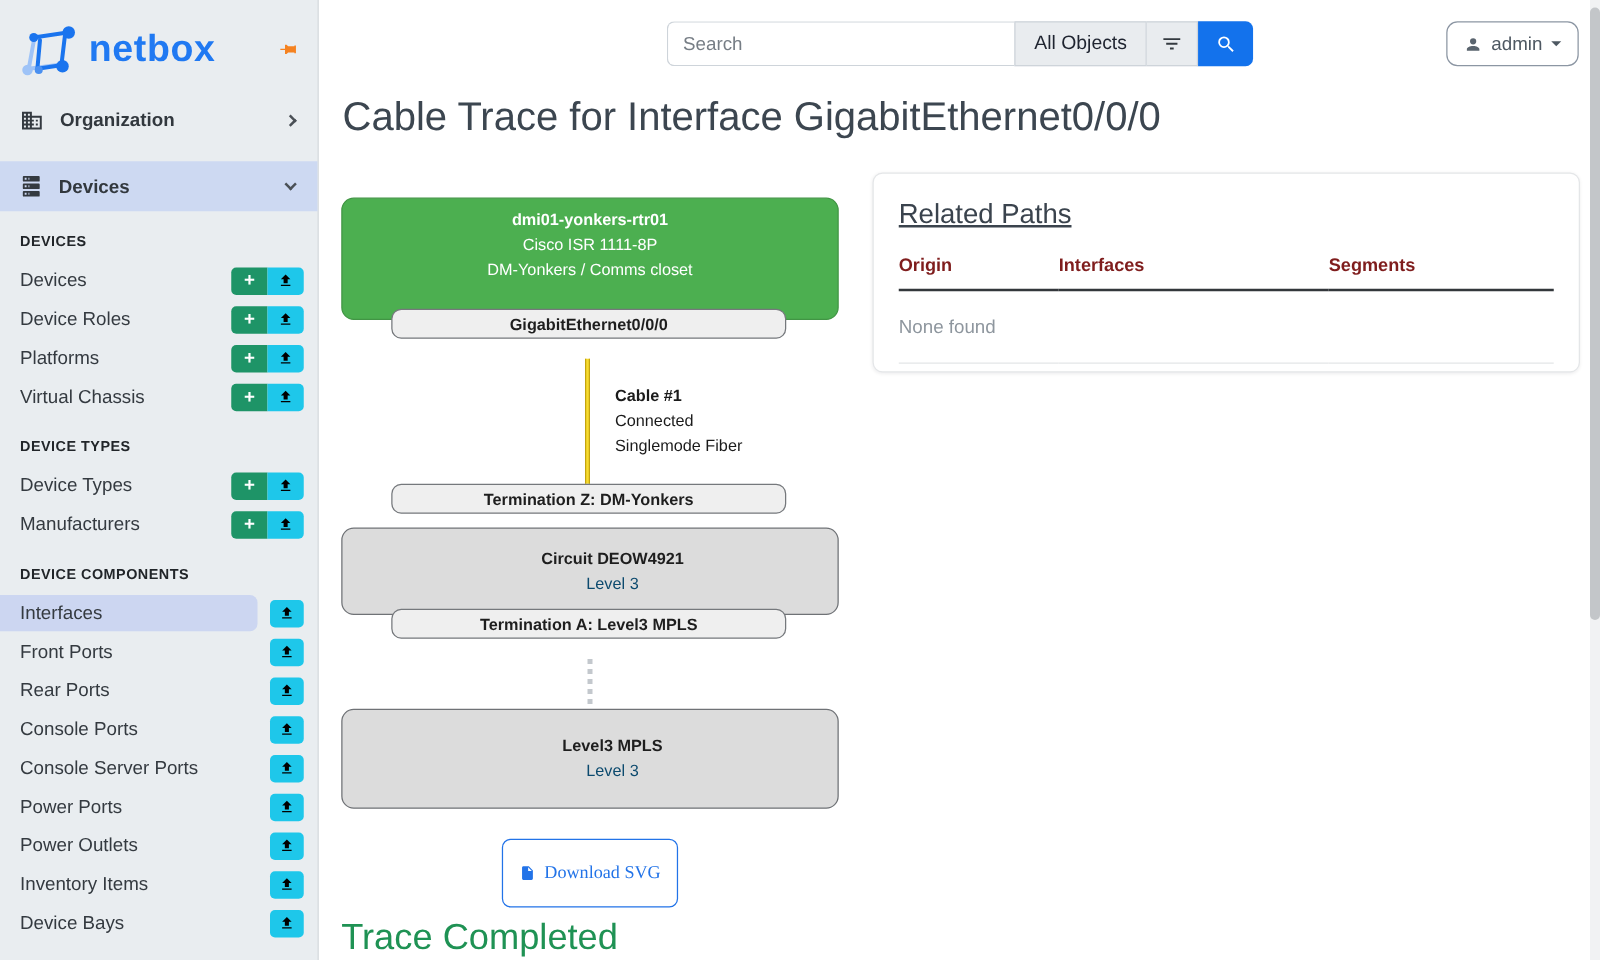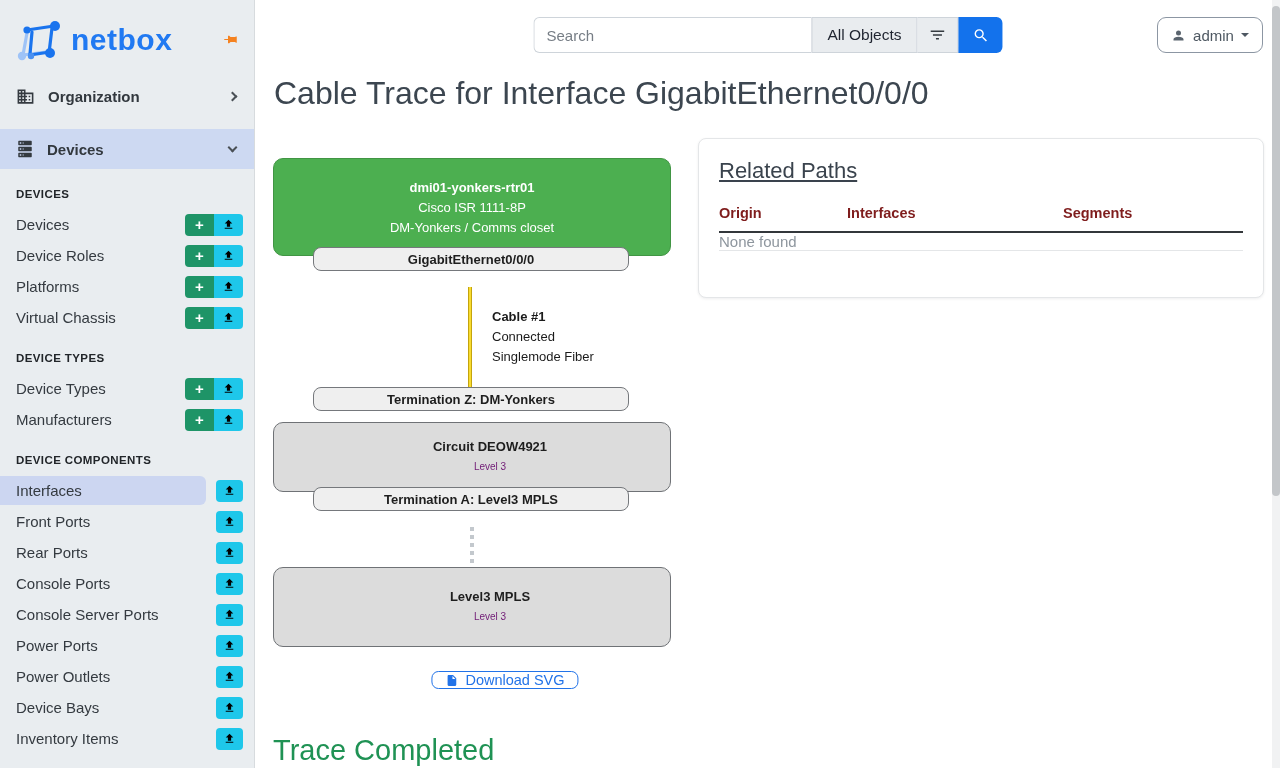--- a/index.html
+++ b/index.html
@@ -54,53 +54,53 @@
     justify-content:center; gap:7px; color:#4e5862; font-size:15px; cursor:pointer; font-family:"Liberation Sans",sans-serif; }
   .caret-down { width:0; height:0; border-left:4px solid transparent; border-right:4px solid transparent; border-top:4px solid #4e5862; }
 
   
   .page-title { margin:21px 0 0 18px; font-size:32px; font-weight:400; color:#3c4650; }
   .content-row { display:flex; align-items:flex-start; padding:0 16px 0 17px; margin-top:26px; }
 
   
   .diagram { position:relative; width:398px; height:612px; margin-top:20px; flex:none; }
   .node-device { position:absolute; top:0; left:0; right:0; height:98px; background:#4caf50;
-    border:1px solid #419544; border-radius:10px; color:#fff; text-align:center; padding-top:19px; z-index:1; }
+    border:1px solid #419544; border-radius:10px; color:#fff; text-align:center; padding-top:7px; z-index:1; }
   .node-device .ln { line-height:20px; font-size:13px; }
   .node-device .ln.b { font-weight:700; }
   .tbox { position:absolute; left:40px; width:316px; height:24px; background:#efefef; border:1px solid #75787c;
     border-radius:8px; display:flex; align-items:center; justify-content:center; font-size:13px; font-weight:700;
     color:#1e1e1e; z-index:2; cursor:pointer; }
   .iface-box { top:89px; }
   .termz-box { top:229px; }
   .terma-box { top:329px; }
   .cable-seg { position:absolute; left:195px; top:129px; width:4px; height:100px; background:#f8dc30;
     border-left:1px solid #c4a40e; border-right:1px solid #c4a40e; }
   .cable-info { position:absolute; left:219px; top:149px; font-size:13px; color:#1b1b1b; line-height:20px; }
   .cable-info .c1 { font-weight:700; }
   .node-gray { position:absolute; left:0; right:0; background:#dcdcdc; border:1px solid #6f7276; border-radius:10px;
     display:flex; flex-direction:column; align-items:center; justify-content:center; z-index:1; cursor:pointer;padding-left:36px; }
   .circuit-box { top:264px; height:70px; }
   .far-box { top:409px; height:80px; }
   .node-title { font-size:13px; font-weight:700; color:#1e1e1e; line-height:20px; }
-  .node-sub { font-size:10px; color:#701a75; line-height:20px; }
+  .node-sub { font-size:13px; color:#0c4a6e; line-height:20px; }
   .dashed-seg { position:absolute; left:197px; top:369px; width:4px; height:40px;
     background:repeating-linear-gradient(to bottom,#c3c8cd 0 4px,transparent 4px 8px); }
   .download-btn { position:absolute; top:513px; left:50%; transform:translateX(-50%); display:flex; align-items:center;
     gap:7px; border:1px solid #2273e8; color:#2273e8; background:#fff; border-radius:7px; font-size:14.5px;
-    padding:0 13px; cursor:pointer; font-family:Liberation Sans, sans-serif; white-space:nowrap;margin-left:33px; }
+    padding:18px 13px; cursor:pointer; font-family:Liberation Serif, serif; white-space:nowrap; }
   .trace-status { position:absolute; top:576px; left:0; right:0; font-size:29px; color:#1f9254; }
 
   
   .paths-card { flex:1; margin-left:27px; border:1px solid #e4e6e8; border-radius:8px;
     box-shadow:0 1px 3px rgba(20,20,30,.07); padding:19px 20px; height:160px; background:#fff; }
   .paths-title { font-size:22px; color:#3a434d; font-weight:400;text-decoration:underline; }
   .paths-table { width:100%; border-collapse:collapse; margin-top:13px; }
   .paths-table th { text-align:left; font-size:14.5px; color:#7f1d1d; padding:8px 0 10px; border-bottom:2px solid #33373b; }
-  .paths-table td { padding:0 0; color:#8e969e; font-size:15px; border-bottom:1px solid #e4e6e8; }
+  .paths-table td { padding:20px 0; color:#8e969e; font-size:15px; border-bottom:1px solid #e4e6e8; }
 
   
   .sb-track { position:fixed; top:0; right:0; width:8px; height:100%; background:#f1f2f3; z-index:9; }
   .sb-thumb { position:absolute; top:6px; left:0; width:8px; height:490px; background:#c3c6c9; border-radius:4px; }
 </style>
 </head>
 <body>
 
 <nav class="sidebar">
   <div class="logo-row">
@@ -290,31 +290,31 @@
     <span class="side-item-label">Power Outlets</span>
     <span class="item-btns">
         <button class="mini-btn import solo">
           <svg width="13" height="13" viewBox="0 0 24 24">
             <path fill="#000" d="M9,16V10H5L12,3L19,10H15V16H9M5,20V18H19V20H5Z"></path>
           </svg>
         </button>
       </span>
   </div>
   <div class="side-item">
+    <span class="side-item-label">Inventory Items</span>
+    <span class="item-btns">
+        <button class="mini-btn import solo">
+          <svg width="13" height="13" viewBox="0 0 24 24">
+            <path fill="#000" d="M9,16V10H5L12,3L19,10H15V16H9M5,20V18H19V20H5Z"></path>
+          </svg>
+        </button>
+      </span>
+  </div>
+  <div class="side-item">
     <span class="side-item-label">Device Bays</span>
-    <span class="item-btns">
-        <button class="mini-btn import solo">
-          <svg width="13" height="13" viewBox="0 0 24 24">
-            <path fill="#000" d="M9,16V10H5L12,3L19,10H15V16H9M5,20V18H19V20H5Z"></path>
-          </svg>
-        </button>
-      </span>
-  </div>
-  <div class="side-item">
-    <span class="side-item-label">Inventory Items</span>
     <span class="item-btns">
         <button class="mini-btn import solo">
           <svg width="13" height="13" viewBox="0 0 24 24">
             <path fill="#000" d="M9,16V10H5L12,3L19,10H15V16H9M5,20V18H19V20H5Z"></path>
           </svg>
         </button>
       </span>
   </div>
 </nav>
 

